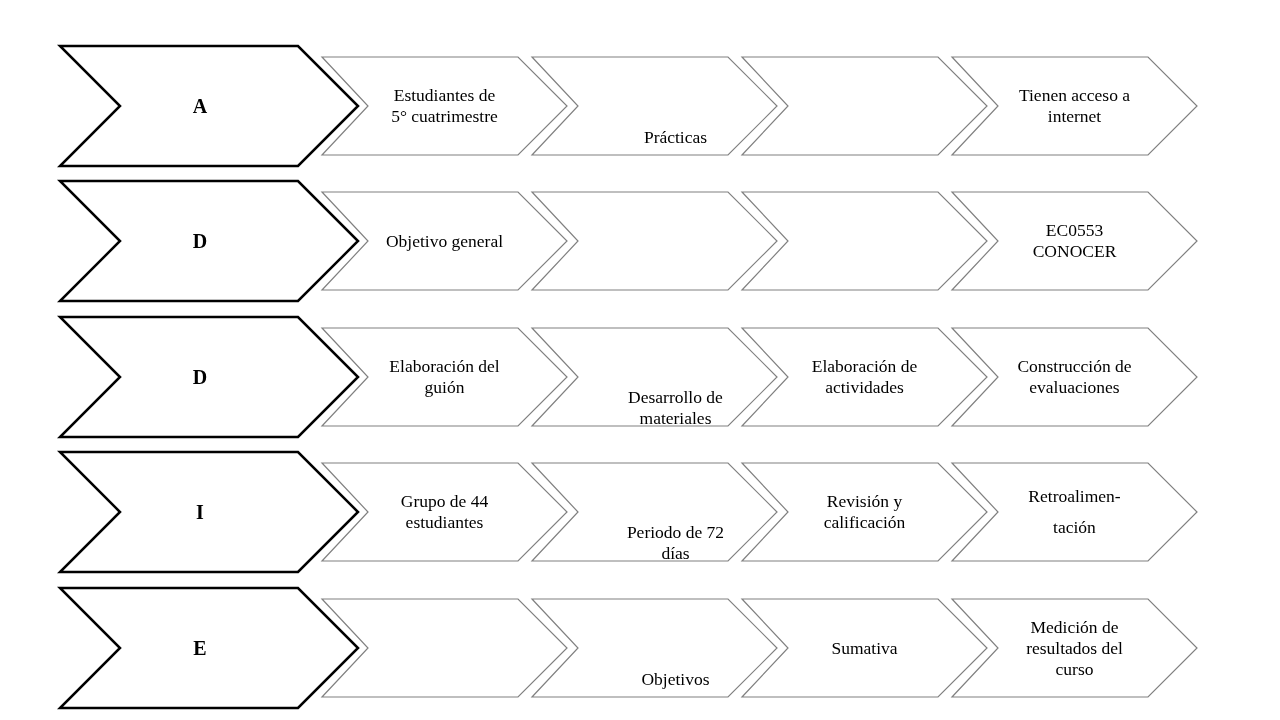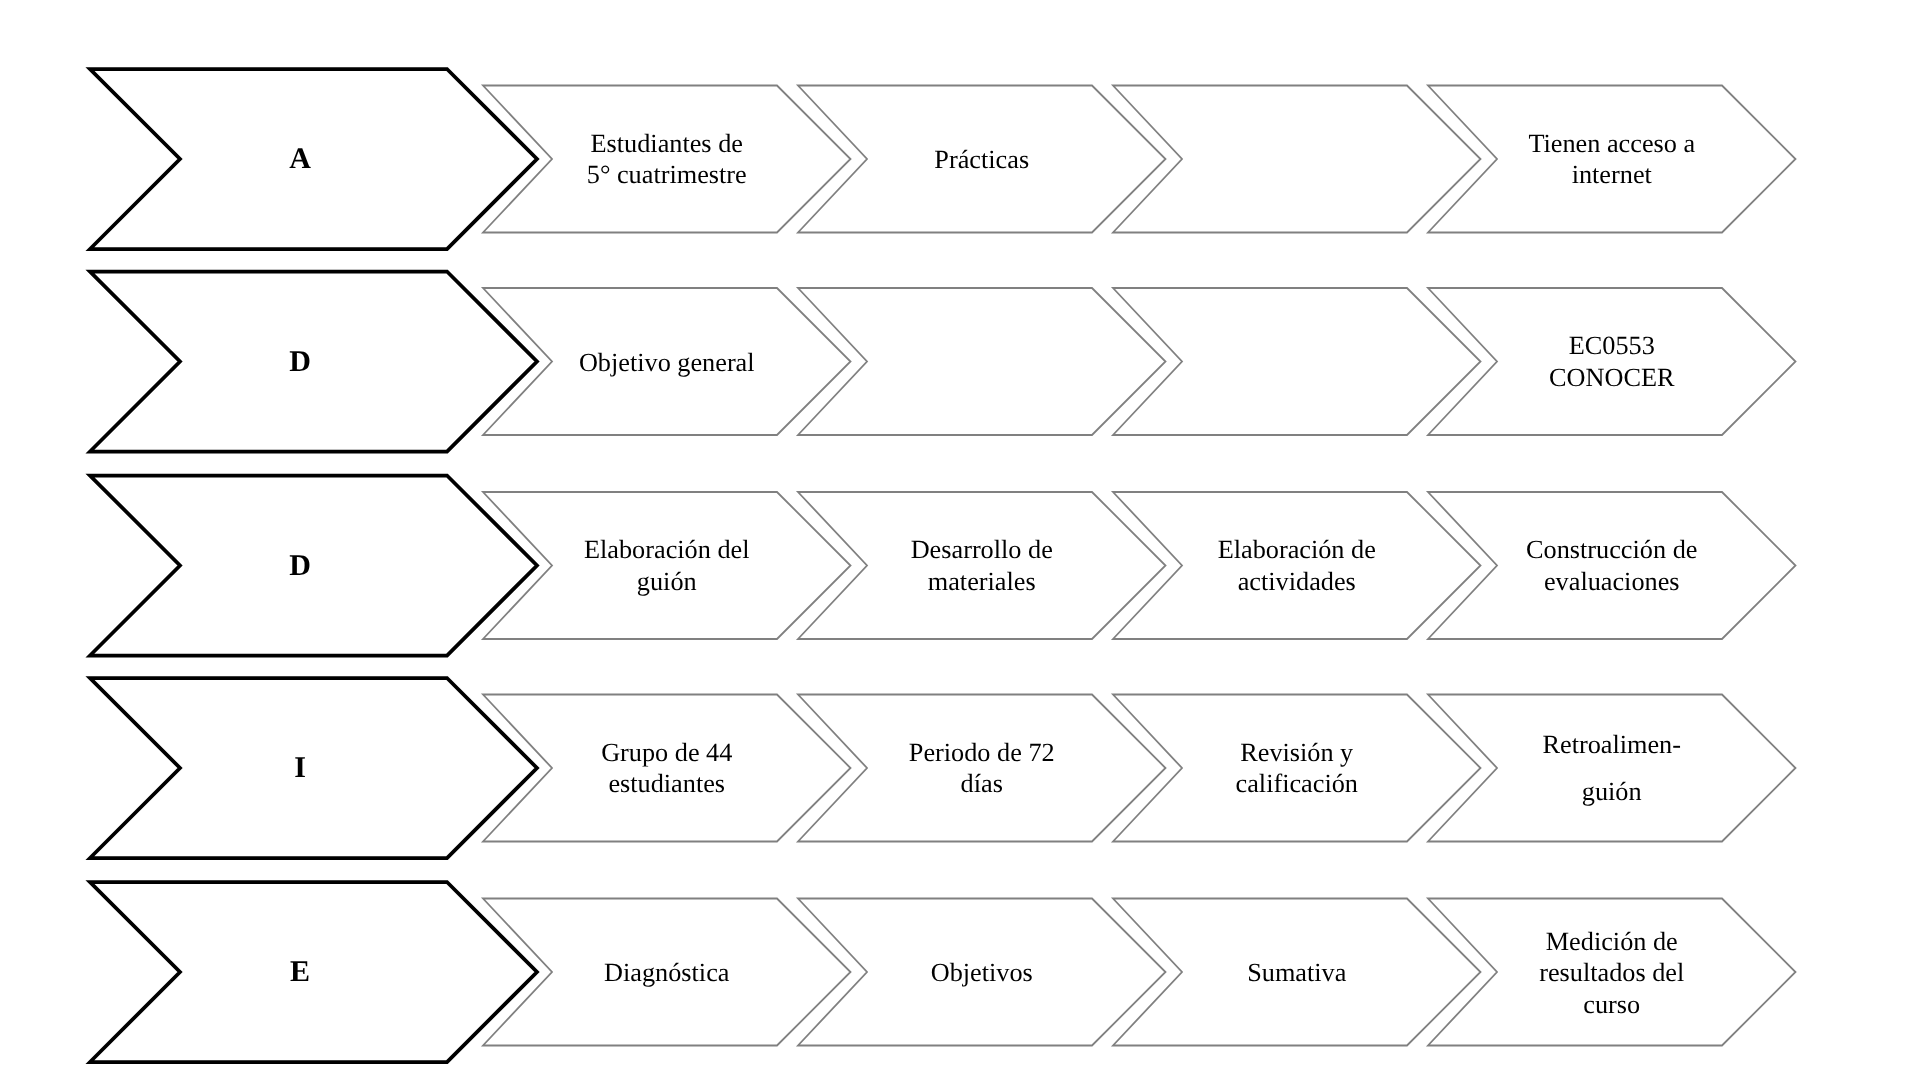--- a/index.html
+++ b/index.html
@@ -6,21 +6,21 @@
   .canvas{position:relative;width:1280px;height:720px;background:#ffffff;overflow:hidden;
           font-family:"Liberation Serif","DejaVu Serif",serif;color:#000000;}
   .shapes{position:absolute;left:0;top:0;width:1280px;height:720px;}
   .big-poly{fill:#ffffff;stroke:#000000;stroke-width:2.5;stroke-linejoin:miter;}
   .small-poly{fill:#ffffff;stroke:#808080;stroke-width:1.2;stroke-linejoin:miter;}
   .letter{position:absolute;width:280px;height:120px;display:flex;align-items:center;justify-content:center;
           font-size:20px;font-weight:bold;}
   .step-label{position:absolute;width:195px;height:98px;display:flex;align-items:center;justify-content:center;
           text-align:center;font-size:17.5px;line-height:21px;white-space:pre-line;}
   .lh-wide{line-height:31px;}
-  .c1{left:347px;text-align:center;} .c2{left:557px;} .c3{left:767px;} .c4{left:977px;}
+  .c1{left:347px;text-align:center;} .c2{left:578px;margin-top:31px;} .c3{left:767px;} .c4{left:977px;}
   .r1t{top:57px;} .r2t{top:192px;} .r3t{top:328px;} .r4t{top:463px;} .r5t{top:599px;}
   .r1L{top:46px;} .r2L{top:181px;} .r3L{top:317px;} .r4L{top:452px;} .r5L{top:588px;}
   .letter{left:60px;}
 </style>
 </head>
 <body>
 
 <div class="canvas">
 
   <svg class="shapes" width="1280" height="720" viewBox="0 0 1280 720" xmlns="http://www.w3.org/2000/svg">
@@ -82,22 +82,21 @@
   <div class="step-label r3t c4">Construcción de
 evaluaciones</div>
 
   <div class="step-label r4t c1">Grupo de 44
 estudiantes</div>
   <div class="step-label r4t c2">Periodo de 72
 días</div>
   <div class="step-label r4t c3">Revisión y
 calificación</div>
   <div class="step-label r4t c4 lh-wide">Retroalimen-
-guión</div>
+tación</div>
 
-  <div class="step-label r5t c1">Diagnóstica</div>
   <div class="step-label r5t c2">Objetivos</div>
   <div class="step-label r5t c3">Sumativa</div>
   <div class="step-label r5t c4">Medición de
 resultados del
 curso</div>
 
 </div>
 
 </body></html>

